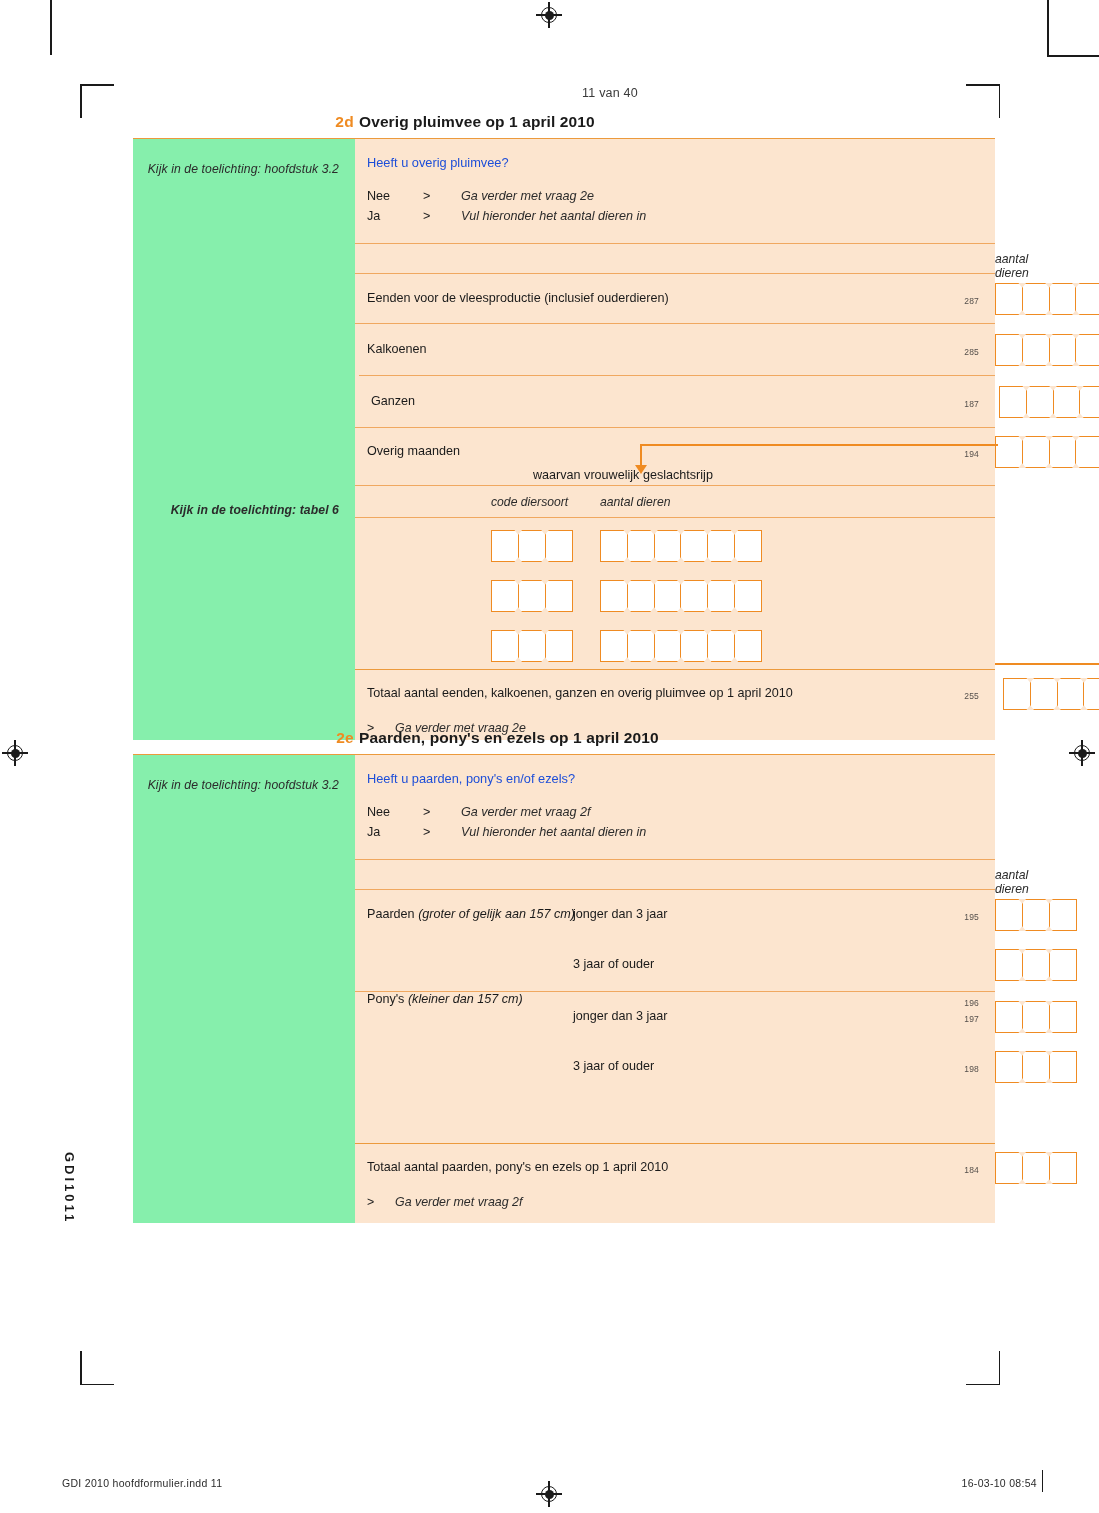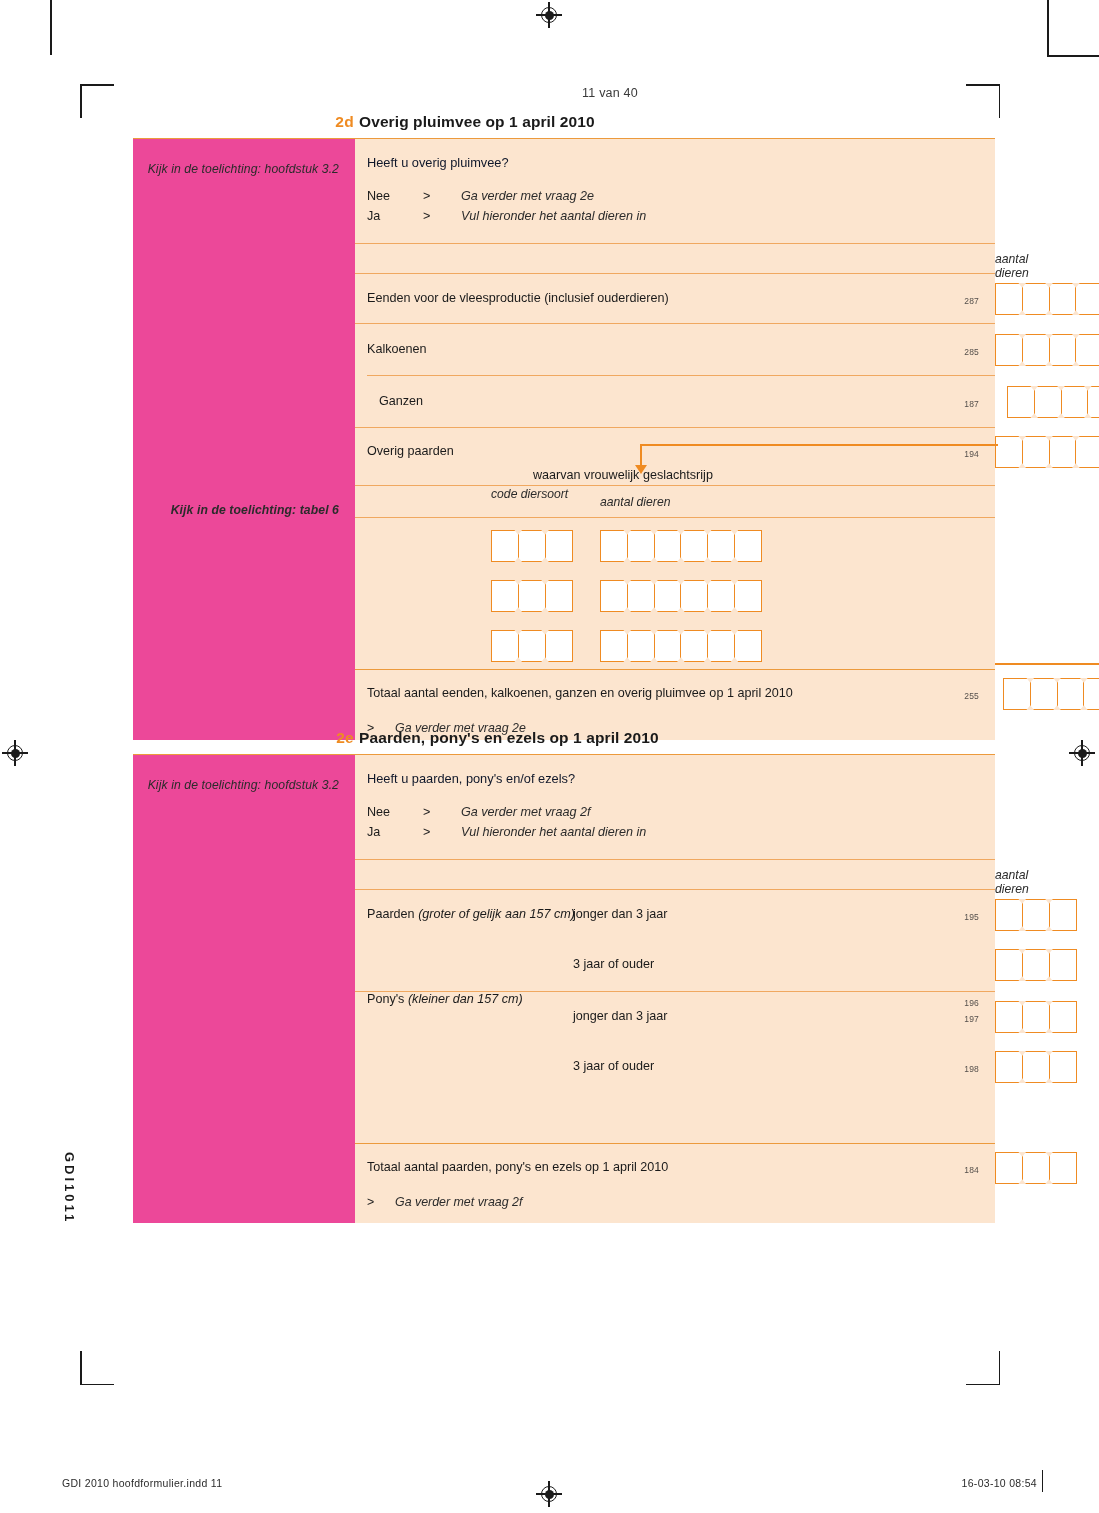--- a/index.html
+++ b/index.html
@@ -78,33 +78,33 @@
   }
   .sec-title {
     position: absolute; left: 226px; top: 0;
     font-size: 15.5px; font-weight: bold; color: #1a1a1a;
     letter-spacing: .1px;
   }
 
   .sec-body { position: relative; display: flex; }
   .aside {
     width: 222px; flex: 0 0 222px; position: relative;
-    background: #ec4899;
+    background: #86efac;
   }
   .aside-note {
     position: absolute; right: 16px;
     font-style: italic; font-size: 12.2px; color: #2b2b2b;
     white-space: nowrap; letter-spacing: .1px;
   }
   .panel {
     flex: 1; background: #fce5cf; position: relative;
   }
 
   .intro { padding: 16px 0 0 12px; }
-  .intro-q { font-size: 12.8px; color: #0f172a; margin-bottom: 16px; }
+  .intro-q { font-size: 12.8px; color: #1d4ed8; margin-bottom: 16px; }
   .branch { display: flex; font-size: 12.6px; line-height: 20px; }
   .branch .key { width: 56px; color: #1a1a1a; }
   .branch .gt  { width: 38px; color: #1a1a1a; }
   .branch .act { font-style: italic; color: #2b2b2b; }
 
   .rowline { border-top: 1.1px solid #f0a860; }
   .rowline-strong { border-top: 1.3px solid #ec9a3c; }
 
   .colhead {
     position: relative; height: 30px;
@@ -271,54 +271,54 @@
           <div class="comb" style="left:640px; top:10px;">
             <div class="cell"></div>
             <div class="cell"></div>
             <div class="cell"></div>
             <div class="cell"></div>
 
           </div>
           <span class="refnum" style="top:23px;">285</span>
         </div>
 
-        <div class="datarow rowline" style="position:absolute; top:236px; left:12px; right:0; height:52px;text-decoration:underline;">
+        <div class="datarow rowline" style="position:absolute; top:236px; left:4px; right:0; height:52px;text-decoration:underline;">
           <span class="rowlabel" style="top:18px;">Ganzen</span>
           <div class="comb" style="left:640px; top:10px;">
             <div class="cell"></div>
             <div class="cell"></div>
             <div class="cell"></div>
             <div class="cell"></div>
 
           </div>
           <span class="refnum" style="top:23px;">187</span>
         </div>
 
         <div class="datarow rowline" style="position:absolute; top:288px; left:0; right:0; height:58px;">
-          <span class="rowlabel" style="top:16px;">Overig paarden</span>
+          <span class="rowlabel" style="top:16px;">Overig maanden</span>
           <div class="comb" style="left:640px; top:8px;">
             <div class="cell"></div>
             <div class="cell"></div>
             <div class="cell"></div>
             <div class="cell"></div>
 
           </div>
           <span class="refnum" style="top:21px;">194</span>
 
           <div class="arrow-wrap" style="left:285px; top:16px; width:360px; height:40px;">
             <div class="arrow-h" style="left:0px; top:0px; width:358px;"></div>
             <div class="arrow-v" style="left:0px; top:0px; height:22px;"></div>
             <div class="arrow-head" style="left:-5.1px; top:21px;"></div>
           </div>
 
           <span class="rowlabel" style="left:140px; top:40px;margin-left:38px;">waarvan vrouwelijk geslachtsrijp</span>
         </div>
 
         <div class="colhead rowline" style="position:absolute; top:346px; left:0; right:0; height:32px;">
-          <span class="lbl" style="left:136px; top:1px;">code diersoort</span>
+          <span class="lbl" style="left:136px; top:9px;">code diersoort</span>
           <span class="lbl" style="left:245px; top:9px;">aantal dieren</span>
         </div>
 
         <div class="datarow rowline" style="position:absolute; top:378px; left:0; right:0; height:152px;">
           <div class="comb" style="left:136px; top:12px;">
             <div class="cell"></div>
             <div class="cell"></div>
             <div class="cell"></div>
           </div>
           <div class="comb" style="left:245px; top:12px;">

